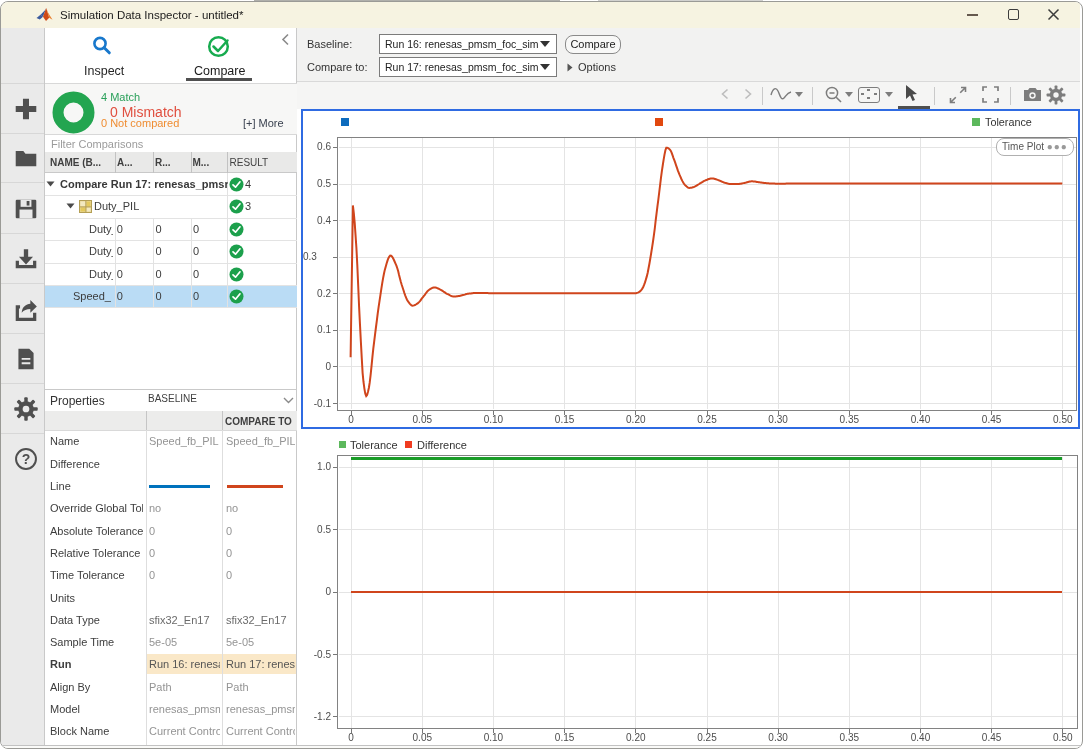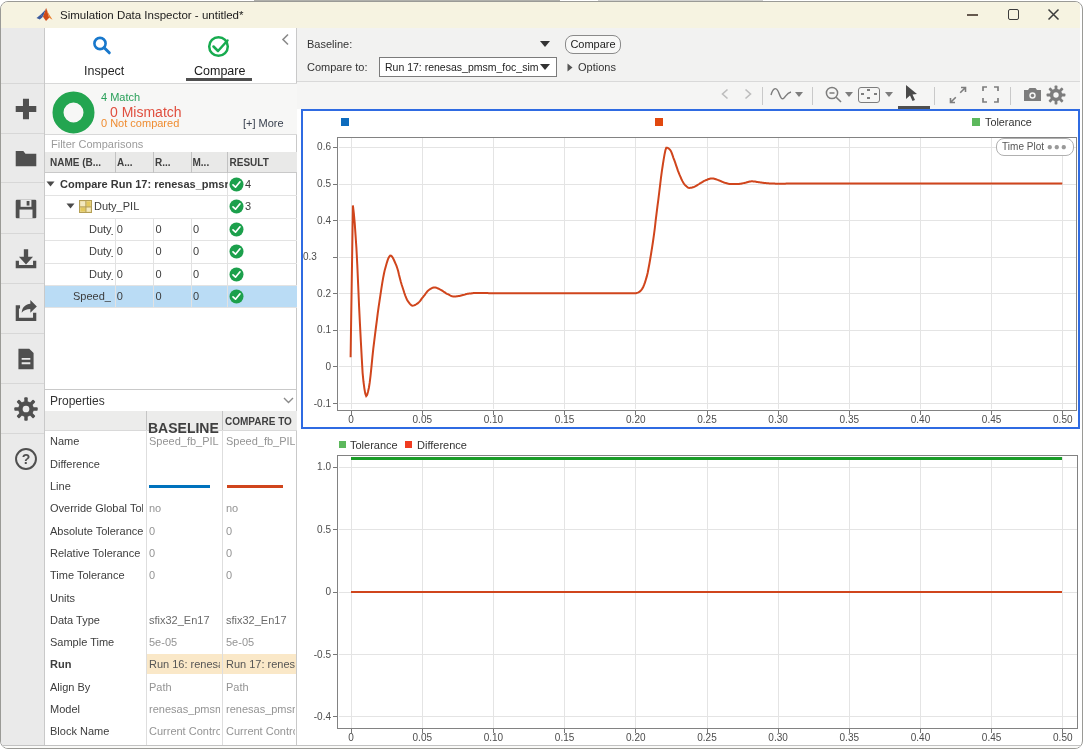--- a/index.html
+++ b/index.html
@@ -99,21 +99,21 @@
 <div class="a" style="left:50px;top:136px;font-size:11px;color:#9b9b9b">Filter Comparisons</div>
 <div class="a" style="left:44px;top:150px;width:252px;height:21px;background:#e9e9e8;border-bottom:1px solid #c9c9c9;box-sizing:border-box"></div>
 <div class="a" style="left:113.9px;top:150px;width:1px;height:21px;background:#c2c2c2"></div>
 <div class="a" style="left:151.8px;top:150px;width:1px;height:21px;background:#c2c2c2"></div>
 <div class="a" style="left:189.8px;top:150px;width:1px;height:21px;background:#c2c2c2"></div>
 <div class="a" style="left:226px;top:150px;width:1px;height:21px;background:#c2c2c2"></div>
 <div class="a" style="left:49px;top:155px;font-size:10px;font-weight:bold;color:#3f3f3f">NAME (B...</div>
 <div class="a" style="left:116px;top:155px;font-size:10px;font-weight:bold;color:#3f3f3f">A...</div>
 <div class="a" style="left:154px;top:155px;font-size:10px;font-weight:bold;color:#3f3f3f">R...</div>
 <div class="a" style="left:191.5px;top:155px;font-size:10px;font-weight:bold;color:#3f3f3f">M...</div>
-<div class="a" style="left:228.5px;top:155px;font-size:10px;font-weight:bold;color:#3f3f3f">RESULT</div>
+<div class="a" style="left:228.5px;top:155px;font-size:10px;font-weight:normal;color:#3f3f3f">RESULT</div>
 <div class="a" style="left:44px;top:283px;width:252px;height:22.4px;background:#badcf5"></div>
 <div class="a" style="left:44px;top:193.4px;width:252px;height:1px;background:#e3e3e3"></div>
 <div class="a" style="left:44px;top:215.8px;width:252px;height:1px;background:#e3e3e3"></div>
 <div class="a" style="left:44px;top:238.2px;width:252px;height:1px;background:#e3e3e3"></div>
 <div class="a" style="left:44px;top:260.6px;width:252px;height:1px;background:#e3e3e3"></div>
 <div class="a" style="left:44px;top:283px;width:252px;height:1px;background:#e3e3e3"></div>
 <div class="a" style="left:44px;top:305.4px;width:252px;height:1px;background:#e3e3e3"></div>
 <div class="a" style="left:113.9px;top:215.8px;width:1px;height:89.6px;background:#e2e2e2"></div>
 <div class="a" style="left:151.8px;top:215.8px;width:1px;height:89.6px;background:#e2e2e2"></div>
 <div class="a" style="left:189.8px;top:215.8px;width:1px;height:89.6px;background:#e2e2e2"></div>
@@ -176,21 +176,21 @@
 <svg class="a" style="left:228px;top:287px" width="15" height="15" viewBox="0 0 15 15">
       <circle cx="7.5" cy="7.5" r="7" fill="#1ca04c"></circle>
       <path d="M4,7.8 L6.5,10.2 L11,4.8" stroke="#fff" stroke-width="1.7" fill="none" stroke-linecap="round" stroke-linejoin="round"></path>
     </svg>
 <div class="a" style="left:44px;top:386.9px;width:252px;height:1px;background:#c9c9c9"></div>
 <div class="a" style="left:49px;top:392px;font-size:12px;color:#333">Properties</div>
 <svg class="a" style="left:282px;top:395px" width="11" height="7" viewBox="0 0 11 7">
       <path d="M1,1 L5.5,5.5 L10,1" fill="none" stroke="#8a8a8a" stroke-width="1.4"></path>
     </svg>
 <div class="a" style="left:44px;top:409px;width:252px;height:19px;background:#ececeb;border-bottom:1px solid #d9d9d9"></div>
-<div class="a" style="left:147px;top:418px;font-size:14px;font-weight:bold;color:#3f3f3f">BASELINE</div>
+<div class="a" style="left:147px;top:391px;font-size:10px;font-weight:normal;color:#3f3f3f">BASELINE</div>
 <div class="a" style="left:224px;top:414px;font-size:10px;font-weight:bold;color:#3f3f3f">COMPARE TO</div>
 <div class="a" style="left:144.6px;top:409px;width:1px;height:19px;background:#c5c5c5"></div>
 <div class="a" style="left:221.4px;top:409px;width:1px;height:19px;background:#c5c5c5"></div>
 <div class="a" style="left:144.6px;top:428px;width:1px;height:317px;background:#dedede"></div>
 <div class="a" style="left:221.4px;top:428px;width:1px;height:317px;background:#dedede"></div>
 <div class="a" style="left:49px;top:433.4px;font-size:11px;color:#3d3d3d;width:93px;overflow:hidden;white-space:nowrap">Name</div>
 <div class="a" style="left:148px;top:433.4px;font-size:11px;color:#949494;width:71px;overflow:hidden;white-space:nowrap">Speed_fb_PIL</div>
 <div class="a" style="left:225px;top:433.4px;font-size:11px;color:#949494;width:69px;overflow:hidden;white-space:nowrap">Speed_fb_PIL</div>
 <div class="a" style="left:49px;top:455.7px;font-size:11px;color:#3d3d3d;width:93px;overflow:hidden;white-space:nowrap">Difference</div>
 <div class="a" style="left:49px;top:478.0px;font-size:11px;color:#3d3d3d;width:93px;overflow:hidden;white-space:nowrap">Line</div>
@@ -227,20 +227,21 @@
 <div class="a" style="left:148px;top:701.0px;font-size:11px;color:#949494;width:71px;overflow:hidden;white-space:nowrap">renesas_pmsm</div>
 <div class="a" style="left:225px;top:701.0px;font-size:11px;color:#949494;width:69px;overflow:hidden;white-space:nowrap">renesas_pmsm</div>
 <div class="a" style="left:49px;top:723.3px;font-size:11px;color:#3d3d3d;width:93px;overflow:hidden;white-space:nowrap">Block Name</div>
 <div class="a" style="left:148px;top:723.3px;font-size:11px;color:#949494;width:71px;overflow:hidden;white-space:nowrap">Current Contro</div>
 <div class="a" style="left:225px;top:723.3px;font-size:11px;color:#949494;width:69px;overflow:hidden;white-space:nowrap">Current Contro</div>
 <div class="a" style="left:296px;top:26px;width:783px;height:719px;background:#fff"></div>
 <div class="a" style="left:296px;top:26px;width:783px;height:53px;background:#f2f2f1;border-bottom:1px solid #d9d9d9"></div>
 <div class="a" style="left:296px;top:80px;width:783px;height:27px;background:#f5f5f4"></div>
 <div class="a" style="left:306px;top:36px;font-size:11px;color:#333">Baseline:</div>
 <div class="a" style="left:306px;top:59px;font-size:11px;color:#333">Compare to:</div>
+<div class="a" style="left:378px;top:32px;width:178px;height:20px;box-sizing:border-box;background:#fff;border:1px solid #7b7b7b;font-size:10.5px;color:#222;line-height:18px;padding-left:5px;padding-right:16px;white-space:nowrap;overflow:hidden">Run 16: renesas_pmsm_foc_sim</div>
 <svg class="a" style="left:539px;top:39px" width="10" height="6" viewBox="0 0 10 6">
       <polygon points="0,0 10,0 5,6" fill="#333"></polygon>
     </svg>
 <div class="a" style="left:378px;top:55px;width:178px;height:20px;box-sizing:border-box;background:#fff;border:1px solid #7b7b7b;font-size:10.5px;color:#222;line-height:18px;padding-left:5px;padding-right:16px;white-space:nowrap;overflow:hidden">Run 17: renesas_pmsm_foc_sim</div>
 <svg class="a" style="left:539px;top:62px" width="10" height="6" viewBox="0 0 10 6">
       <polygon points="0,0 10,0 5,6" fill="#333"></polygon>
     </svg>
 <div class="a" style="left:564px;top:32.5px;width:54px;height:17px;border:1px solid #8a8a8a;border-radius:8px;background:#f8f8f7;font-size:11px;color:#222;text-align:center;line-height:17px">Compare</div>
 <svg class="a" style="left:566px;top:61px" width="6" height="9" viewBox="0 0 6 9">
       <polygon points="0.5,0.5 5.5,4.5 0.5,8.5" fill="#555"></polygon>
@@ -405,21 +406,21 @@
 <div class="a" style="left:337.5px;top:714.3px;width:738px;height:1px;background:#e4e4e4"></div>
 <div class="a" style="left:332px;top:464.9px;width:4px;height:1px;background:#777"></div>
 <div class="a" style="left:302px;top:459.4px;width:28px;font-size:10px;color:#4d4d4d;text-align:right">1.0</div>
 <div class="a" style="left:332px;top:527.3px;width:4px;height:1px;background:#777"></div>
 <div class="a" style="left:302px;top:521.8px;width:28px;font-size:10px;color:#4d4d4d;text-align:right">0.5</div>
 <div class="a" style="left:332px;top:589.6px;width:4px;height:1px;background:#777"></div>
 <div class="a" style="left:302px;top:584.1px;width:28px;font-size:10px;color:#4d4d4d;text-align:right">0</div>
 <div class="a" style="left:332px;top:652.0px;width:4px;height:1px;background:#777"></div>
 <div class="a" style="left:302px;top:646.5px;width:28px;font-size:10px;color:#4d4d4d;text-align:right">-0.5</div>
 <div class="a" style="left:332px;top:714.3px;width:4px;height:1px;background:#777"></div>
-<div class="a" style="left:302px;top:708.8px;width:28px;font-size:10px;color:#4d4d4d;text-align:right">-0.4</div>
+<div class="a" style="left:302px;top:708.8px;width:28px;font-size:10px;color:#4d4d4d;text-align:right">-1.2</div>
 <div class="a" style="left:349.6px;top:727px;width:1px;height:4px;background:#777"></div>
 <div class="a" style="left:334.6px;top:730px;width:31px;font-size:10px;color:#4d4d4d;text-align:center">0</div>
 <div class="a" style="left:420.8px;top:727px;width:1px;height:4px;background:#777"></div>
 <div class="a" style="left:405.8px;top:730px;width:31px;font-size:10px;color:#4d4d4d;text-align:center">0.05</div>
 <div class="a" style="left:491.9px;top:727px;width:1px;height:4px;background:#777"></div>
 <div class="a" style="left:476.9px;top:730px;width:31px;font-size:10px;color:#4d4d4d;text-align:center">0.10</div>
 <div class="a" style="left:563.1px;top:727px;width:1px;height:4px;background:#777"></div>
 <div class="a" style="left:548.1px;top:730px;width:31px;font-size:10px;color:#4d4d4d;text-align:center">0.15</div>
 <div class="a" style="left:634.3px;top:727px;width:1px;height:4px;background:#777"></div>
 <div class="a" style="left:619.3px;top:730px;width:31px;font-size:10px;color:#4d4d4d;text-align:center">0.20</div>

